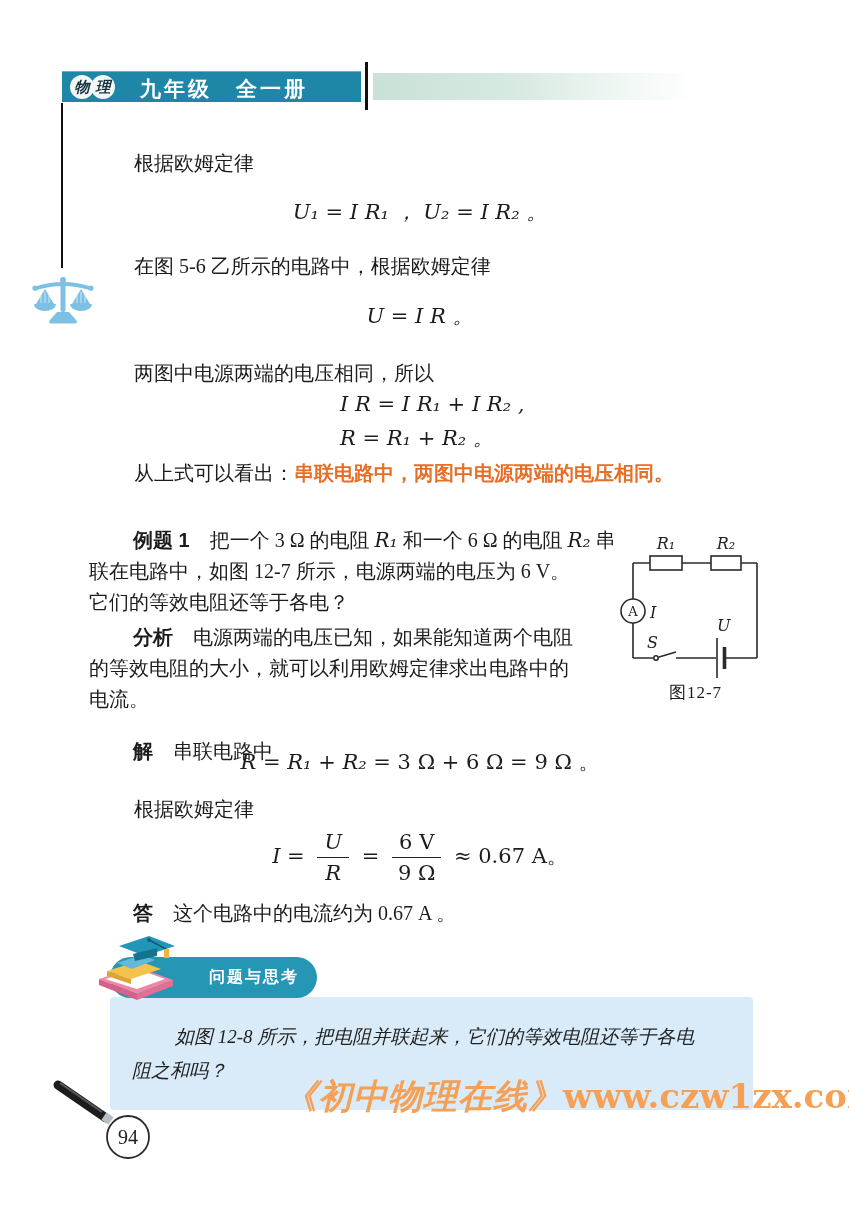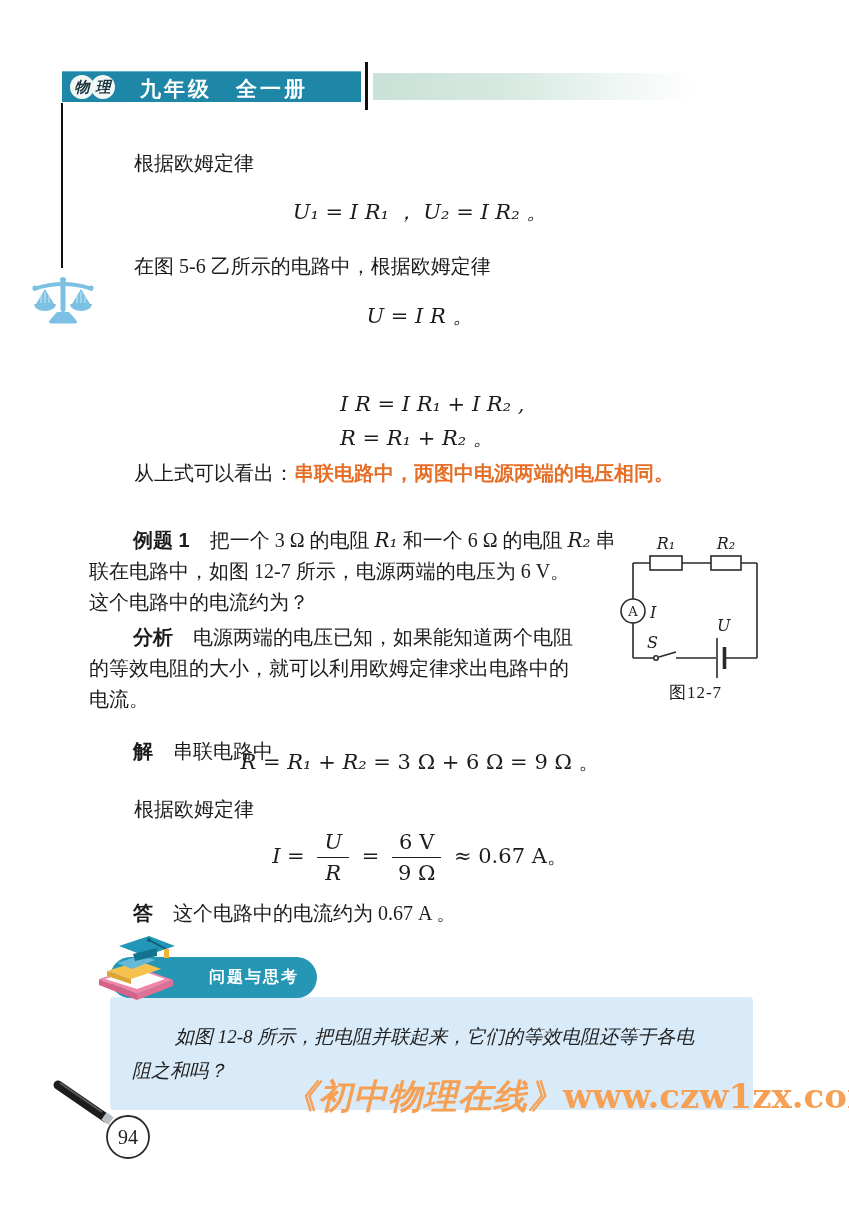--- a/index.html
+++ b/index.html
@@ -96,31 +96,32 @@
     <g stroke="#cfeaf7" stroke-width="1">
       <path d="M10,21 L10,29 M14,18 L14,29 M18,21 L18,29"></path>
       <path d="M46,21 L46,29 M50,18 L50,29 M54,21 L54,29"></path>
     </g>
   </svg>
 
   <div class="t" style="left:134px;top:150px;">根据欧姆定律</div>
   <div class="formula center-col var" style="top:198px;">U₁ = I R₁ ，  U₂ = I R₂ 。</div>
   <div class="t" style="left:134px;top:253px;">在图 5-6 乙所示的电路中，根据欧姆定律</div>
   <div class="formula center-col var" style="top:302px;">U = I R 。</div>
+  <div class="t" style="left:134px;top:360px;">两图中电源两端的电压相同，所以</div>
   <div class="formula var" style="left:340px;top:392px;">I R = I R₁ + I R₂ ,</div>
   <div class="formula var" style="left:340px;top:424px;">R = R₁ + R₂ 。</div>
   <div class="t" style="left:134px;top:460px;">
     <span>从上式可以看出：</span><span class="hl">串联电路中，两图中电源两端的电压相同。</span>
   </div>
 
   <div class="t" style="left:133px;top:527px;">
     <span class="blabel">例题 1</span><span>　把一个 3 Ω 的电阻 </span><span class="var">R₁</span><span> 和一个 6 Ω 的电阻 </span><span class="var">R₂</span><span> 串</span>
   </div>
   <div class="t" style="left:89px;top:558px;">联在电路中，如图 12-7 所示，电源两端的电压为 6 V。</div>
-  <div class="t" style="left:89px;top:589px;">这个电路中的电流约为？</div>
+  <div class="t" style="left:89px;top:589px;">它们的等效电阻还等于各电？</div>
 
   <div class="t" style="left:133px;top:624px;">
     <span class="blabel">分析</span><span>　电源两端的电压已知，如果能知道两个电阻</span>
   </div>
   <div class="t" style="left:89px;top:655px;">的等效电阻的大小，就可以利用欧姆定律求出电路中的</div>
   <div class="t" style="left:89px;top:686px;">电流。</div>
 
   <div class="t" style="left:133px;top:738px;">
     <span class="blabel">解</span><span>　串联电路中</span>
   </div>

